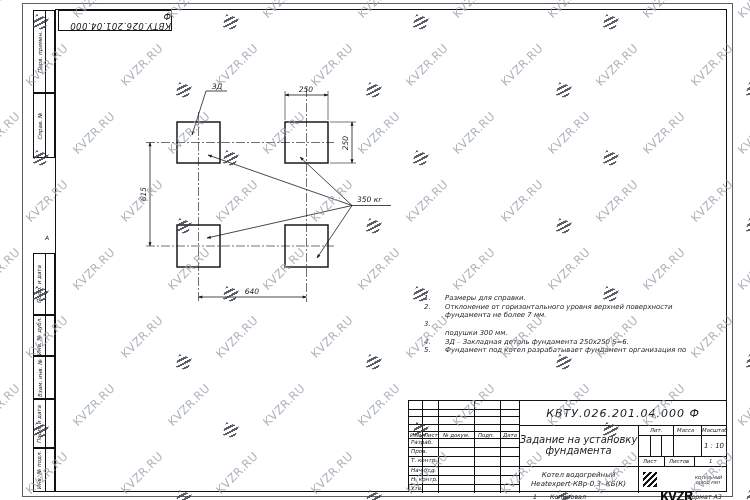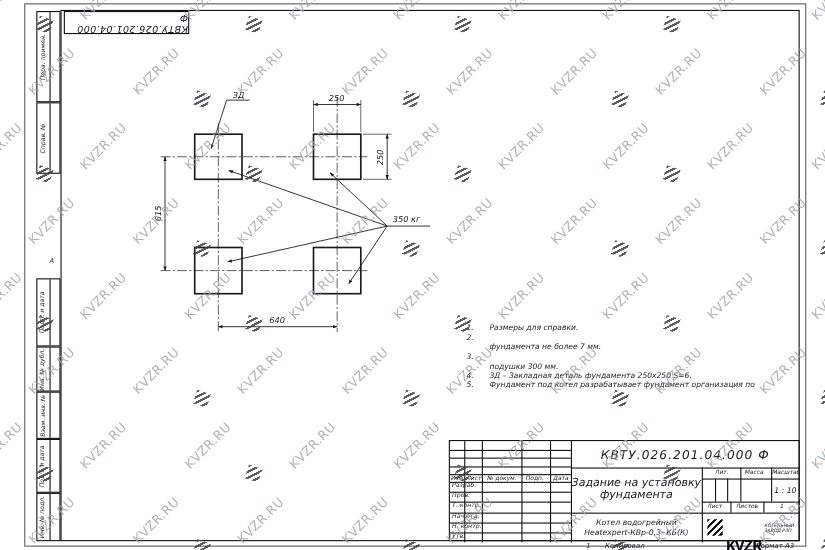--- a/index.html
+++ b/index.html
@@ -158,20 +158,21 @@
 
   <div class="abs" style="left:45px;top:234px;font-size:6px;font-style:italic;z-index:4">А</div>
 
   <div class="abs" id="notes" style="z-index:4">
     <div class="note-line">
         <span class="note-num">1.</span>
         <span>Размеры для справки.</span>
       </div>
     <div class="note-line">
         <span class="note-num">2.</span>
+        <span>Отклонение от горизонтального уровня верхней поверхности</span>
       </div>
     <div class="note-line">
         <span class="note-num"></span>
         <span>фундамента не более 7 мм.</span>
       </div>
     <div class="note-line">
         <span class="note-num">3.</span>
       </div>
     <div class="note-line">
         <span class="note-num"></span>

